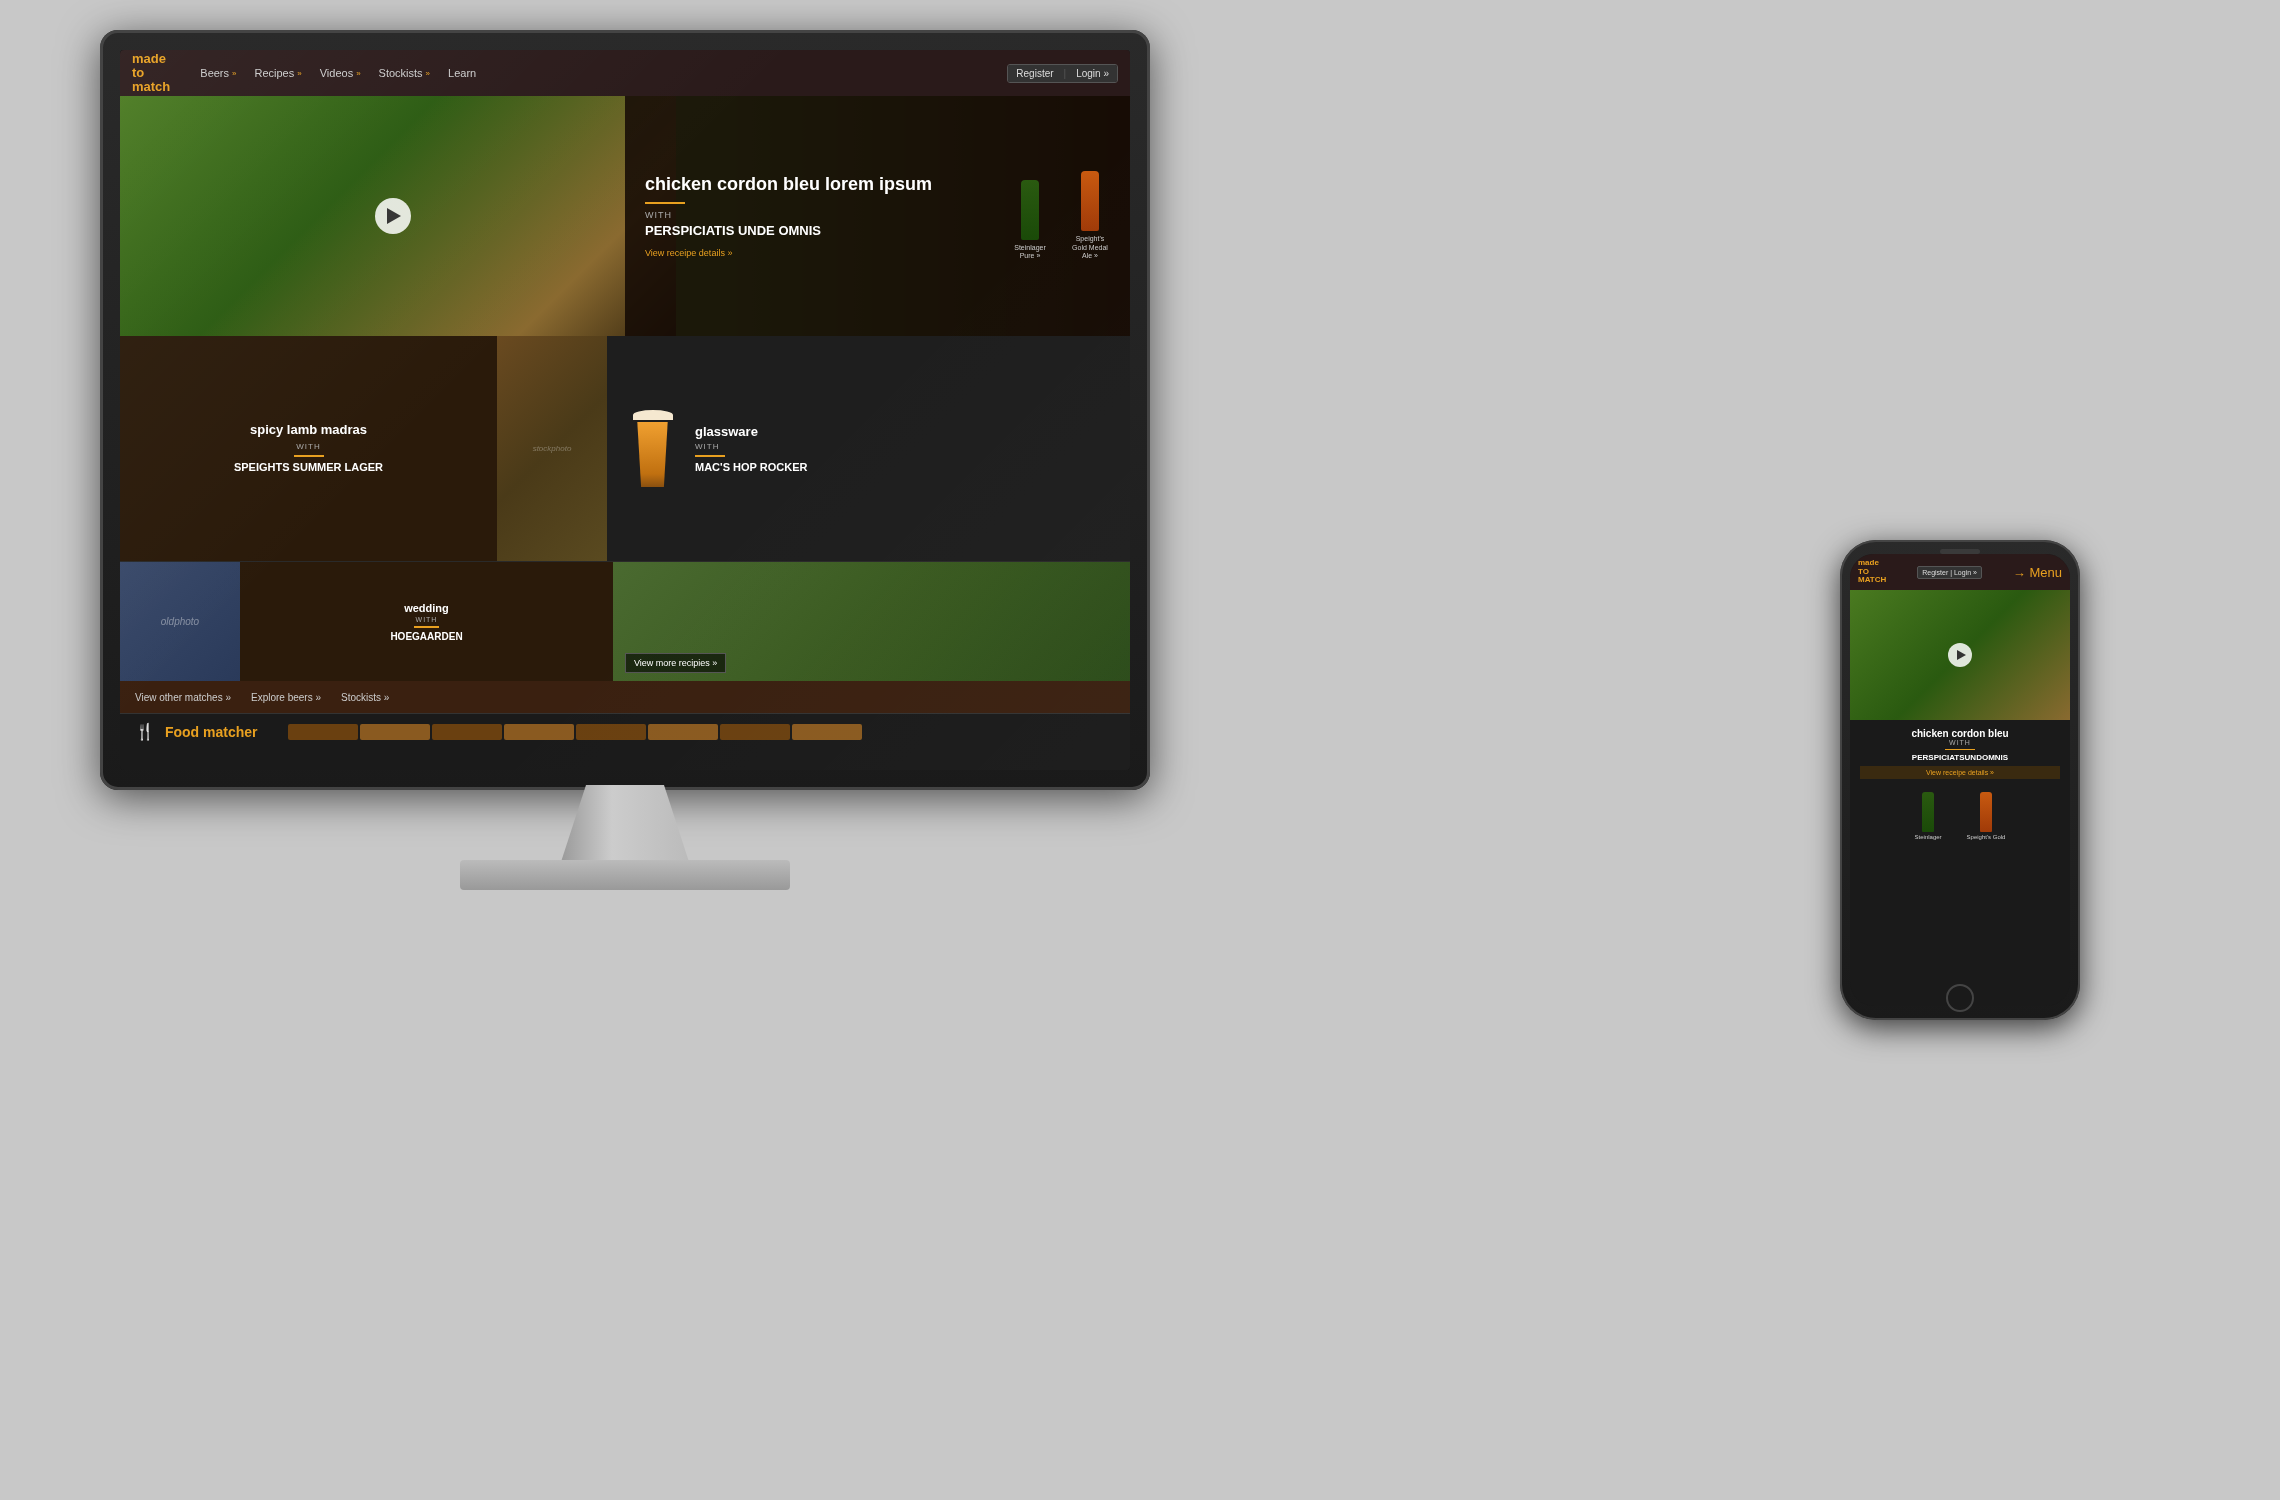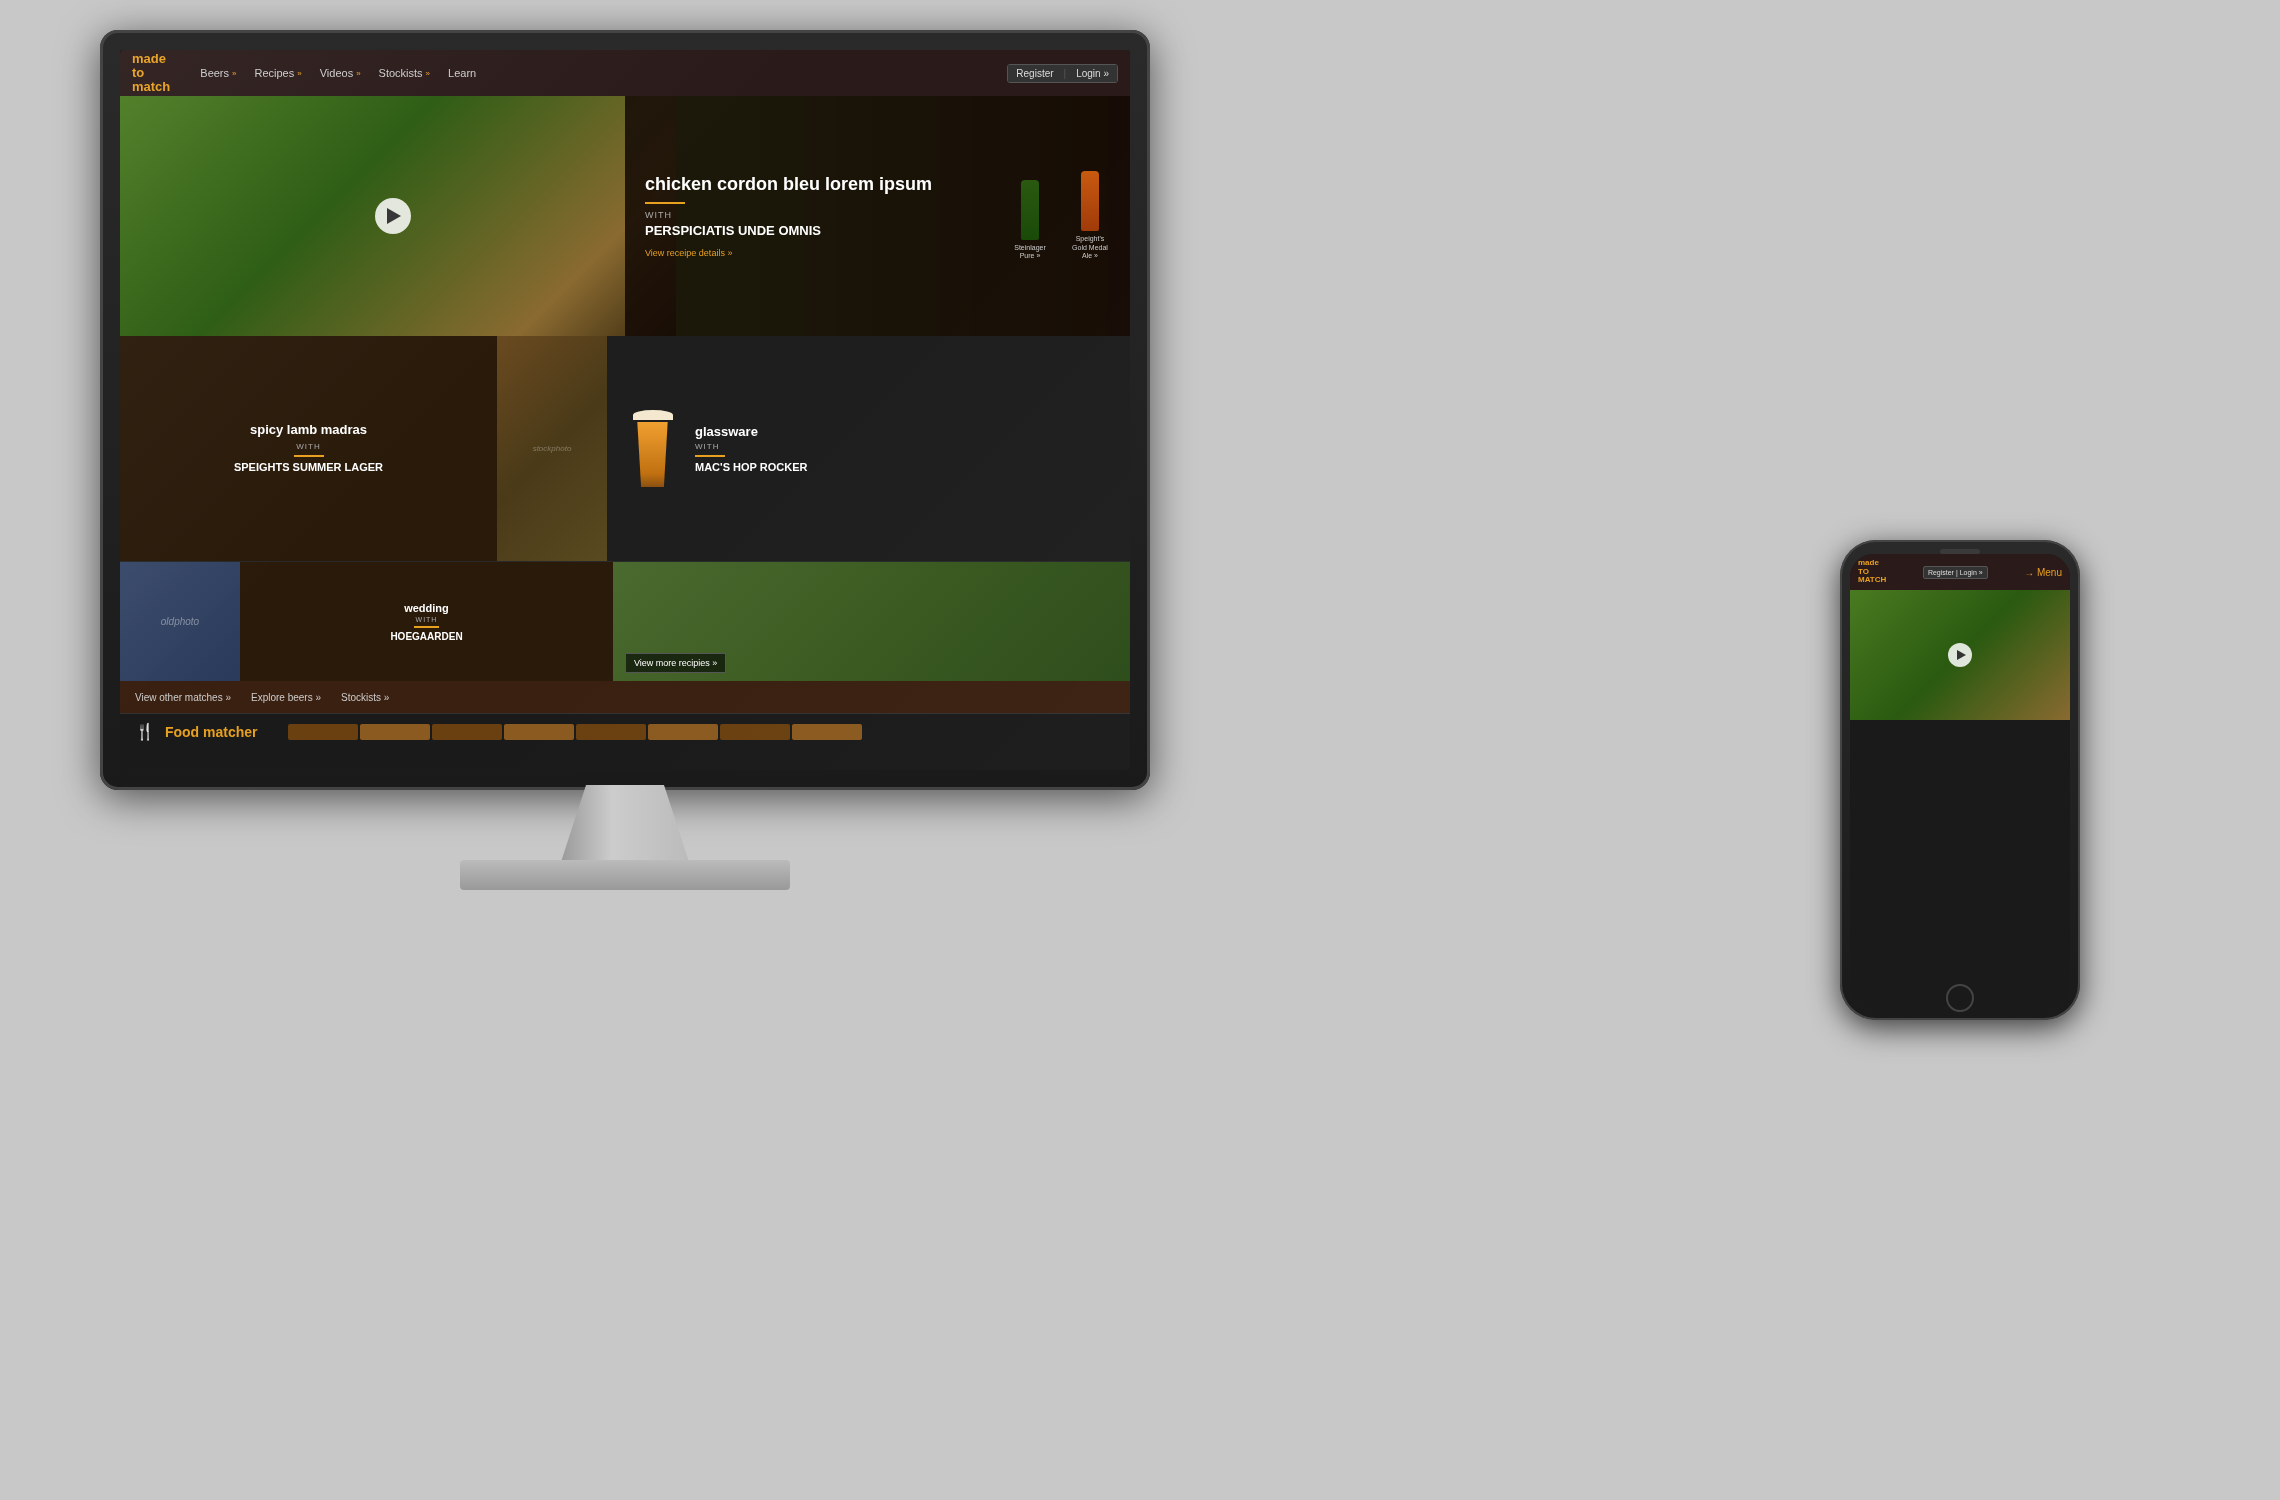--- a/index.html
+++ b/index.html
@@ -516,21 +516,21 @@
     .phone-nav {
       background: #2a1a1a;
       height: 36px;
       display: flex;
       align-items: center;
       justify-content: space-between;
       padding: 0 8px;
     }
     .phone-logo { color: #e8a020; font-size: 8px; font-weight: bold; line-height: 1.1; }
     .phone-auth { color: #ddd; font-size: 7px; border: 1px solid #555; border-radius: 2px; padding: 2px 4px; background: #333; }
-    .phone-menu { color: #e8a020; font-size: 10px; display: flex; align-items: center; gap: 2px; }
+    .phone-menu { color: #e8a020; font-size: 13px; display: flex; align-items: center; gap: 2px; }
     .phone-hero {
       position: relative;
       height: 130px;
       background: linear-gradient(135deg, #4a7a20 0%, #2a5a10 50%, #8a6a30 100%);
     }
     .phone-play {
       position: absolute;
       top: 50%;
       left: 50%;
       transform: translate(-50%, -50%);
@@ -723,16 +723,33 @@
         <div class="phone-auth">Register | Login »</div>
         <div class="phone-menu">→ Menu</div>
       </div>
 
       <div class="phone-hero">
         <div class="phone-play">
           <div class="phone-play-tri"></div>
         </div>
       </div>
 
+      <div class="phone-content">
+        <div class="phone-dish-title">chicken cordon bleu</div>
+        <div class="phone-with">WITH</div>
+        <div class="phone-divider"></div>
+        <div class="phone-sub">PERSPICIATSUNDOMNIS</div>
+        <div class="phone-link">View receipe details »</div>
+        <div class="phone-bottles">
+          <div class="phone-bottle-item">
+            <div class="phone-bottle phone-bottle-green"></div>
+            <span class="phone-bottle-label">Steinlager</span>
+          </div>
+          <div class="phone-bottle-item">
+            <div class="phone-bottle phone-bottle-amber"></div>
+            <span class="phone-bottle-label">Speight's Gold</span>
+          </div>
+        </div>
+      </div>
 
     </div>
   </div>
 </div>
 
 </body></html>

